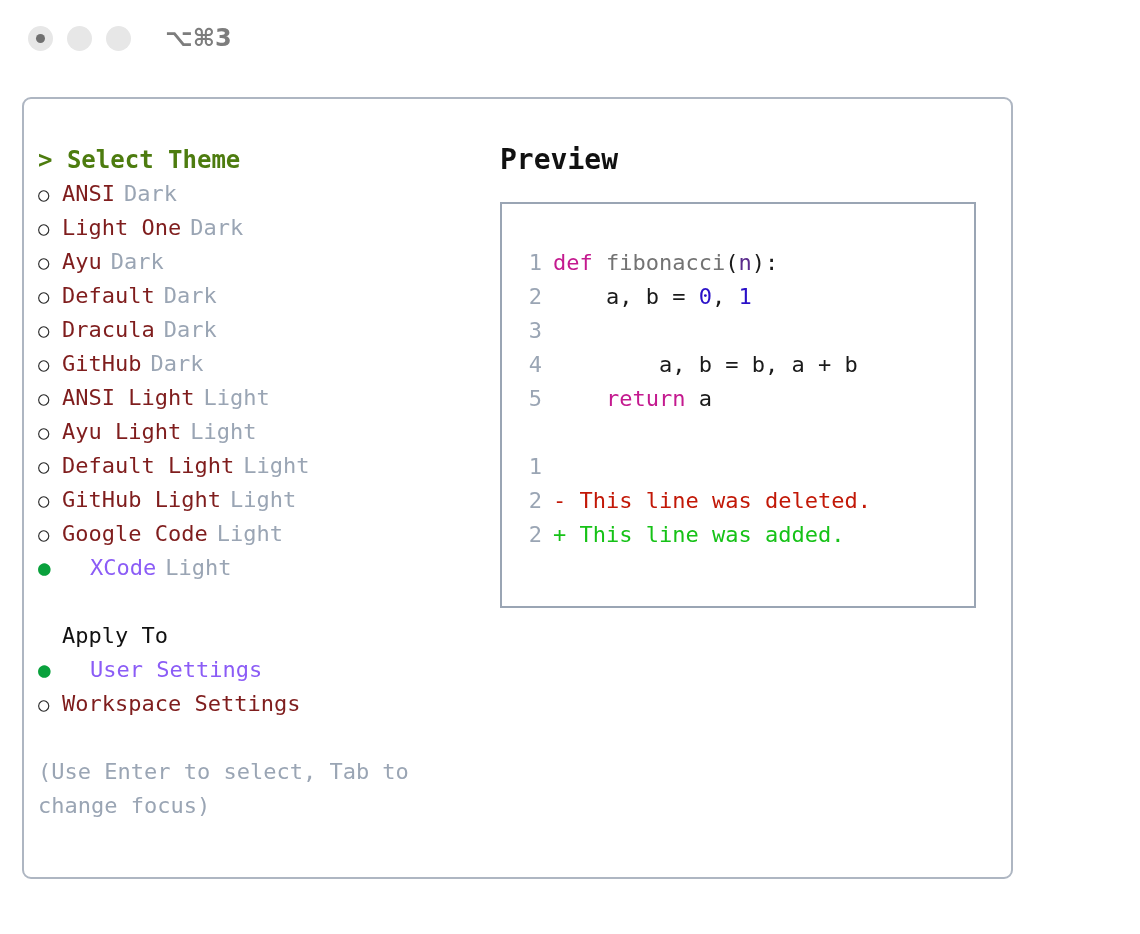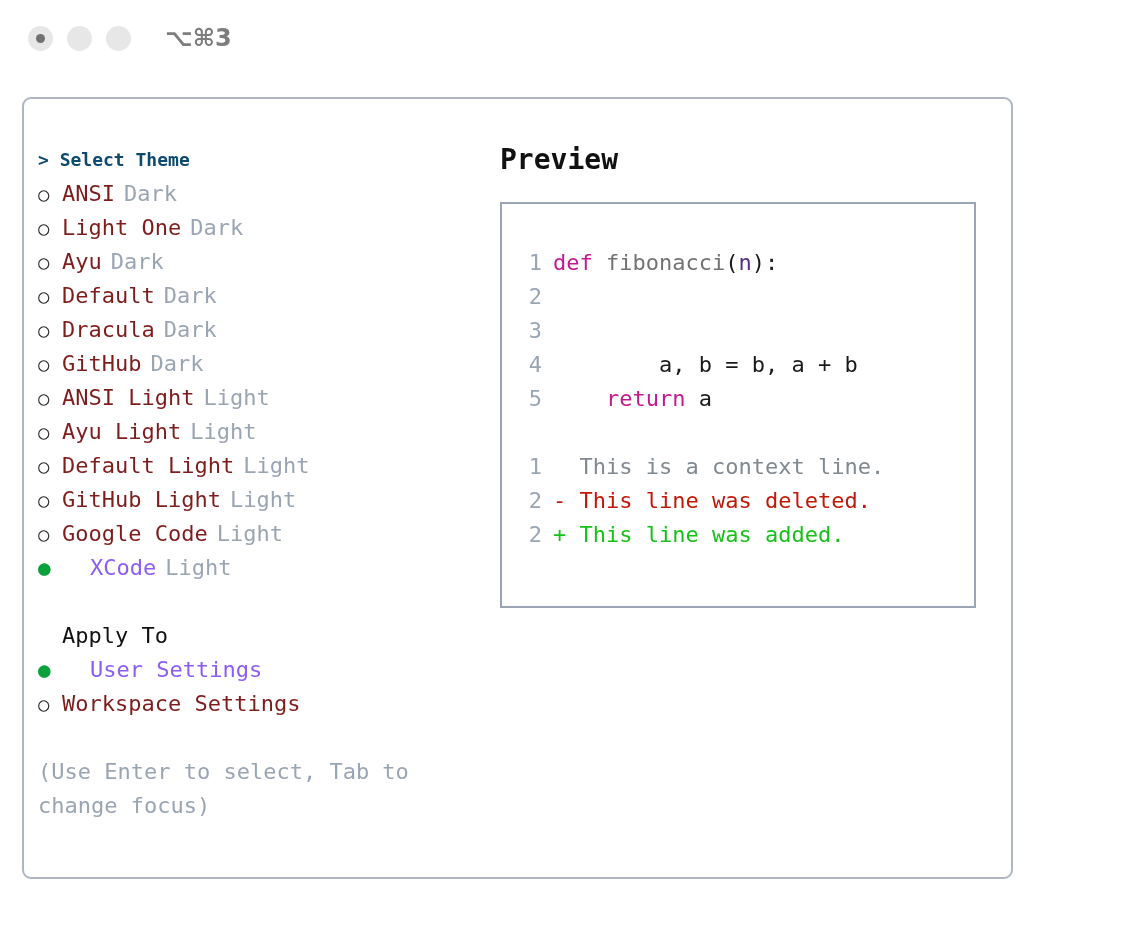--- a/index.html
+++ b/index.html
@@ -89,23 +89,23 @@
     width: 460px;
   }
   .right-col {
     position: absolute;
     left: 476px;
     top: 44px;
     width: 500px;
   }
   
   .list-header {
-    font-size: 18px;
+    font-size: 24px;
     font-weight: bold;
-    color: #0c4a6e;
+    color: #4d7c0f;
     line-height: 34px;
     white-space: pre;
   }
   .row {
     display: flex;
     align-items: baseline;
     font-size: 22px;
     line-height: 34px;
     color: #2b2b2b;
     white-space: pre;
@@ -231,28 +231,28 @@
           </div>
 
         <div class="hint">(Use Enter to select, Tab to change focus)</div>
       </div>
 
       <div class="right-col">
         <div class="preview-title">Preview</div>
         <div class="code-box">
           <div id="code-lines">
               <div class="code-line"><span class="ln">1</span><span><span class="tok-kw">def </span><span class="tok-fn">fibonacci</span><span class="tok-plain">(</span><span class="tok-var">n</span><span class="tok-plain">):</span></span></div>
-              <div class="code-line"><span class="ln">2</span></div>
+              <div class="code-line"><span class="ln">2</span><span><span class="tok-plain">    a, b = </span><span class="tok-num">0</span><span class="tok-plain">, </span><span class="tok-num">1</span></span></div>
               <div class="code-line"><span class="ln">3</span></div>
               <div class="code-line"><span class="ln">4</span><span><span class="tok-plain">        a, b = b, a + b</span></span></div>
               <div class="code-line"><span class="ln">5</span><span><span class="tok-plain">    </span><span class="tok-kw">return</span><span class="tok-plain"> a</span></span></div>
             </div>
           <div class="blank-line"></div>
           <div id="diff-lines">
-              <div class="code-line"><span class="ln">1</span><span class="diff-ctx"> </span><span class="diff-ctx"> This is a context line.</span></div>
+              <div class="code-line"><span class="ln">1</span><span class="diff-ctx"> </span></div>
               <div class="code-line"><span class="ln">2</span><span class="diff-del">-</span><span class="diff-del"> This line was deleted.</span></div>
               <div class="code-line"><span class="ln">2</span><span class="diff-add">+</span><span class="diff-add"> This line was added.</span></div>
             </div>
         </div>
       </div>
 
     </div>
   </div>
 
 </div>

